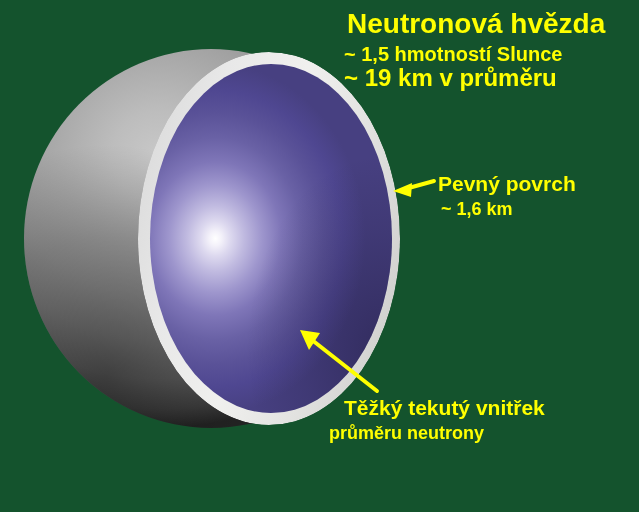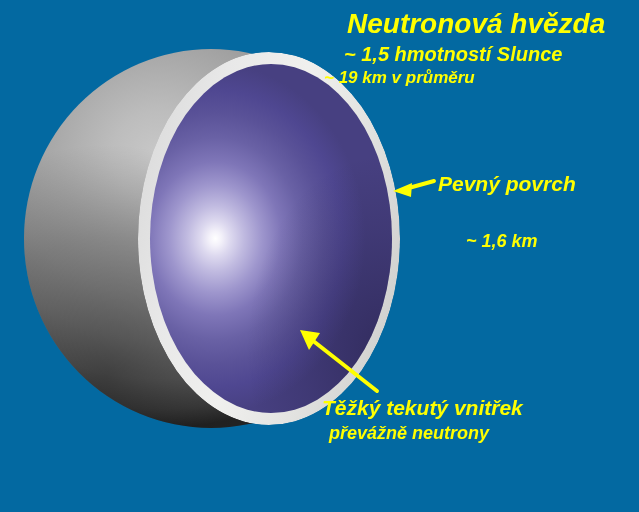--- a/index.html
+++ b/index.html
@@ -8,23 +8,22 @@
     padding: 0;
     background: #000000;
   }
   body {
     font-family: "Liberation Sans", sans-serif;
   }
   #stage {
     position: relative;
     width: 639px;
     height: 512px;
-    background: #0369a1;
+    background: #14532d;
     overflow: hidden;
-    font-style: italic;
   }
 
   
   #star-figure {
     position: absolute;
     left: 0;
     top: 0;
     width: 420px;
     height: 512px;
   }
@@ -134,42 +133,41 @@
     font-size: 28px;
     line-height: 30px;
   }
   #subtitle-1 {
     left: 344px;
     top: 44px;
     font-size: 20px;
     line-height: 21px;
   }
   #subtitle-2 {
-    left: 324px;
+    left: 344px;
     top: 67px;
-    font-size: 17px;
+    font-size: 24px;
     line-height: 21px;
   }
 
   #surface-title {
     left: 438px;
     top: 172px;
     font-size: 21px;
     line-height: 24px;
   }
   #surface-sub {
-    left: 466px;
+    left: 441px;
     top: 199px;
     font-size: 18px;
     line-height: 21px;
-    margin-top: 32px;
   }
 
   #interior-title {
-    left: 322px;
+    left: 344px;
     top: 396px;
     font-size: 21px;
     line-height: 24px;
   }
   #interior-sub-1 {
     left: 329px;
     top: 423px;
     font-size: 18px;
     line-height: 21px;
   }
@@ -215,15 +213,15 @@
   </svg>
 
   <div class="label" id="title">Neutronová hvězda</div>
   <div class="label" id="subtitle-1">~ 1,5 hmotností Slunce</div>
   <div class="label" id="subtitle-2">~ 19 km v průměru</div>
 
   <div class="label" id="surface-title">Pevný povrch</div>
   <div class="label" id="surface-sub">~ 1,6 km</div>
 
   <div class="label" id="interior-title">Těžký tekutý vnitřek</div>
-  <div class="label" id="interior-sub-1">převážně neutrony</div>
+  <div class="label" id="interior-sub-1">průměru neutrony</div>
 
 </div>
 
 </body></html>

